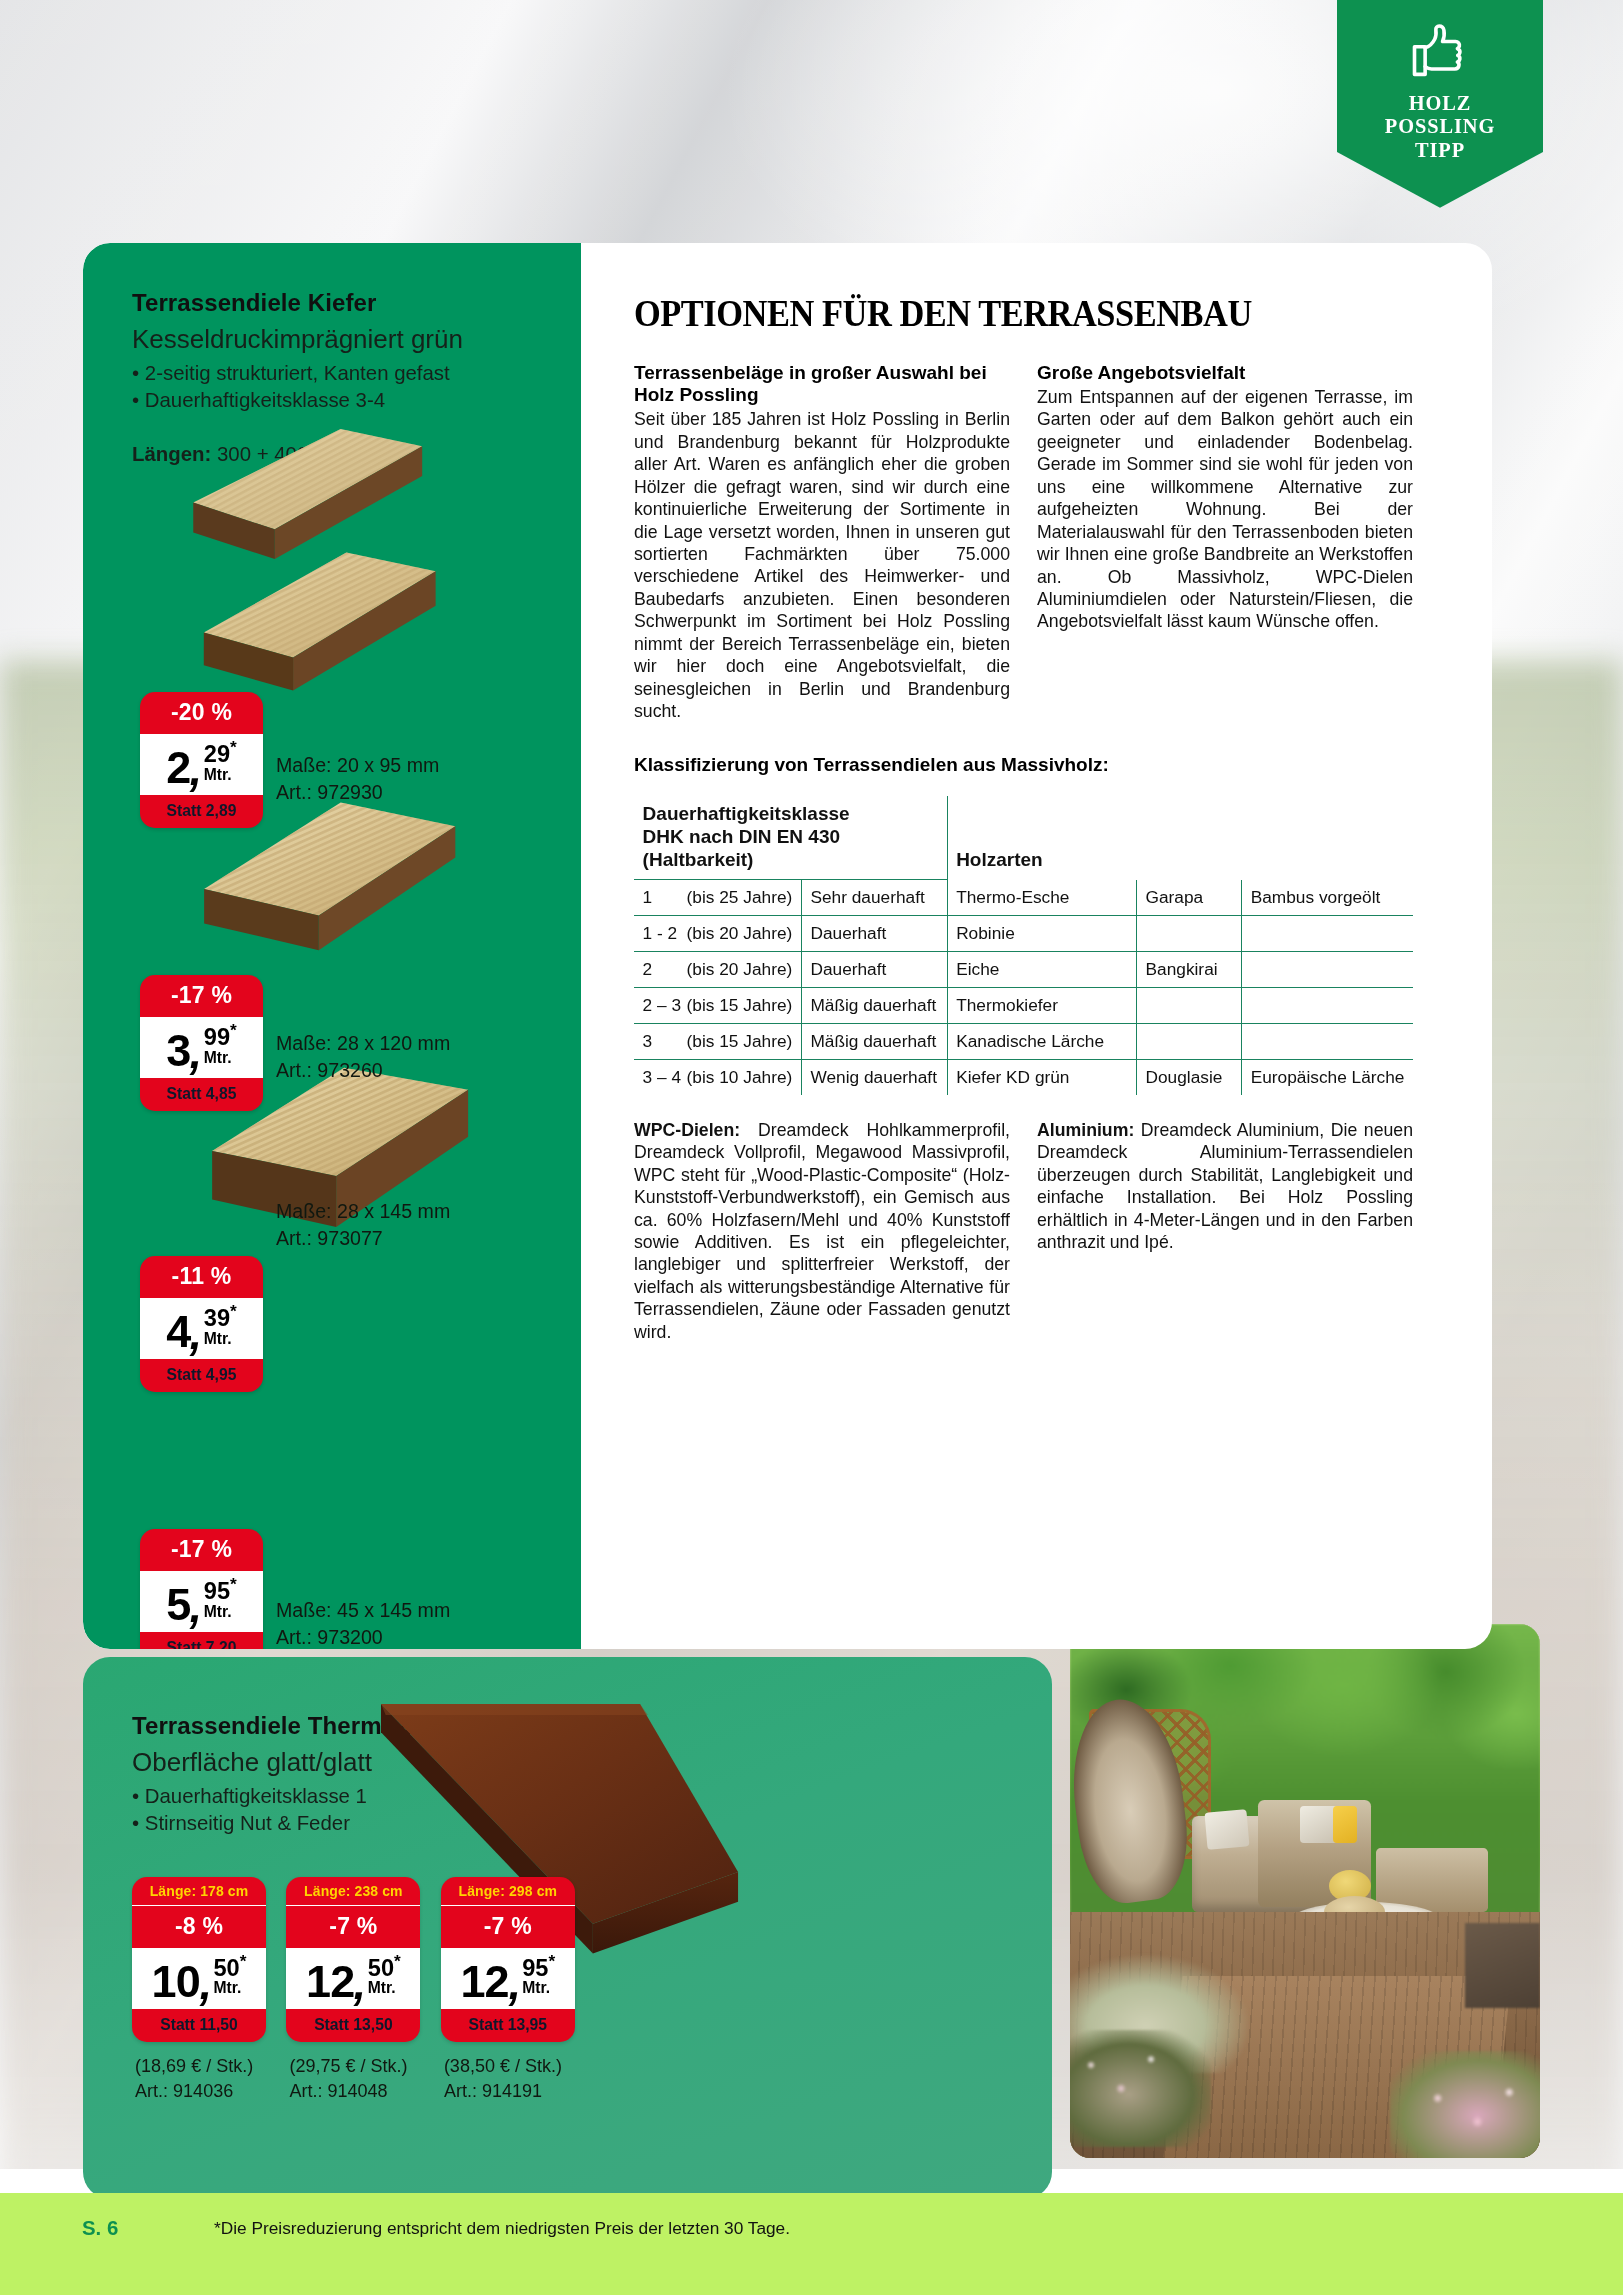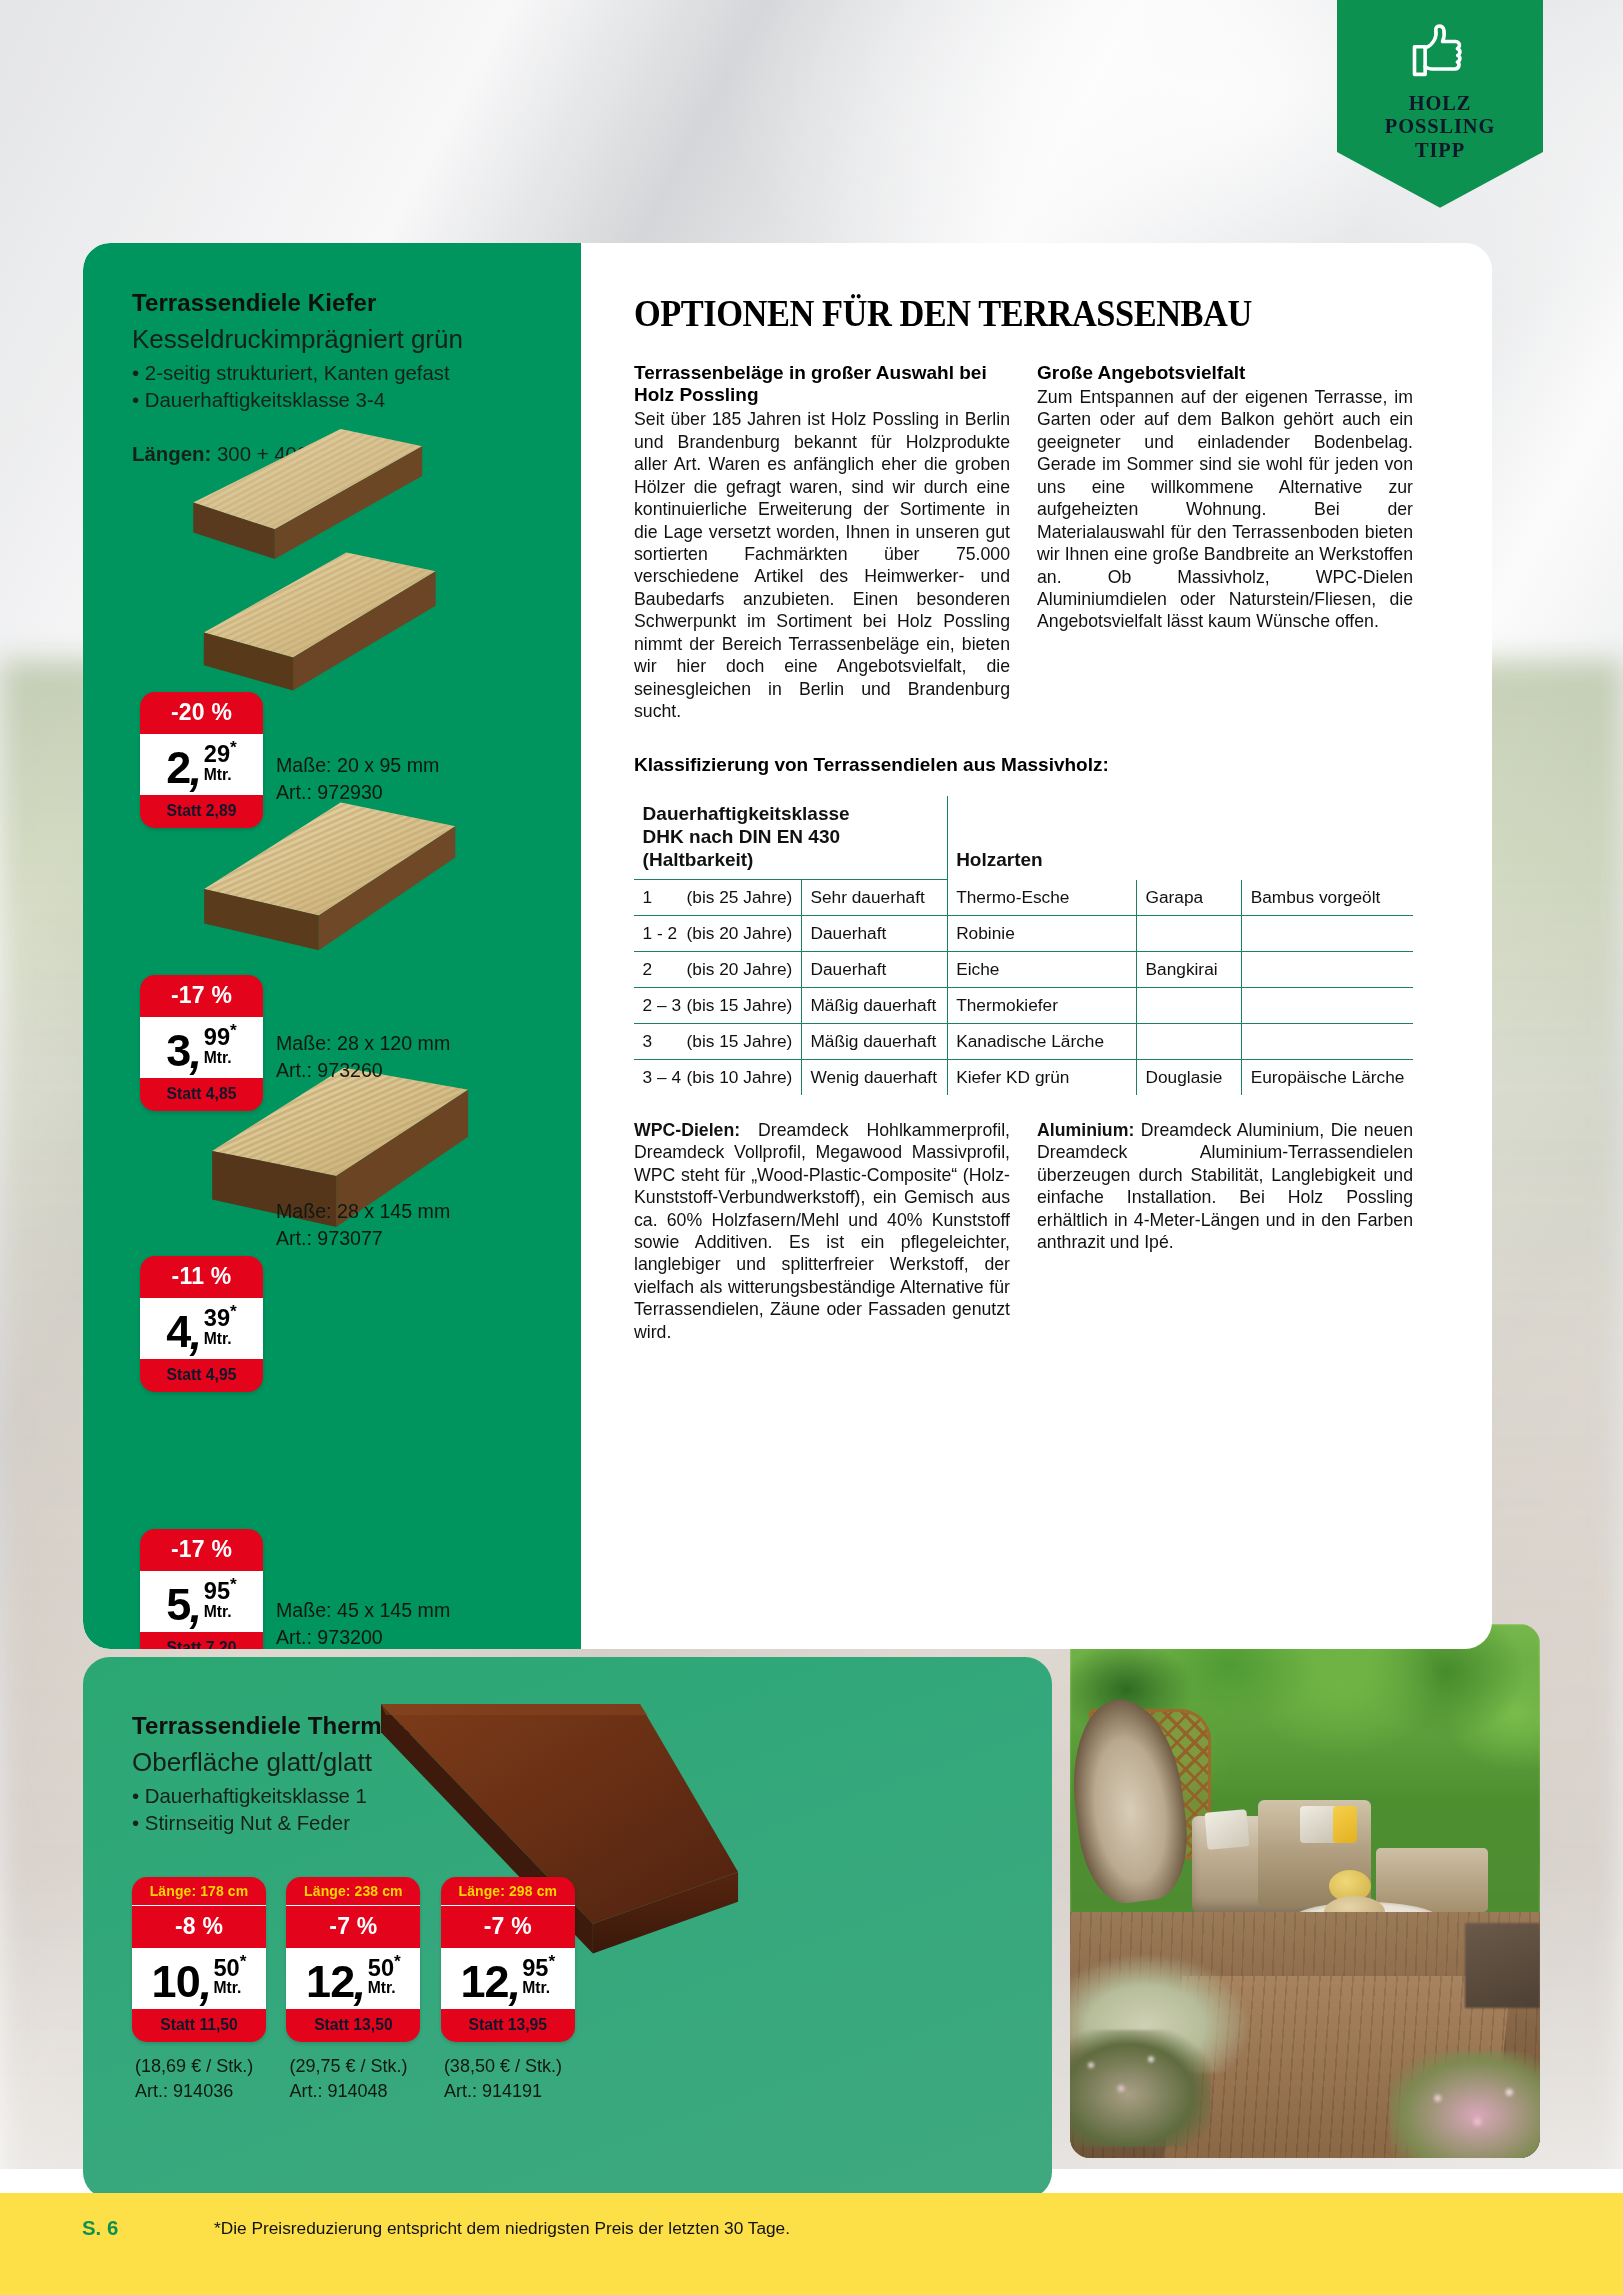--- a/index.html
+++ b/index.html
@@ -70,21 +70,21 @@
     text-align: center;
     z-index: 40;
   }
   .tipp-icon {
     margin: 23.6px auto 6.3px;
     width: 68px;
     height: 68px;
     display: block;
   }
   .tipp-text {
-    color: #0f172a;
+    color: #ffffff;
     font-family: "Liberation Serif", serif;
     font-weight: bold;
     font-size: 20.4px;
     line-height: 1.16;
     letter-spacing: 0.9px;
     padding: 0 7.9px;
   }
 
   
   .main-card {
@@ -461,21 +461,21 @@
       radial-gradient(ellipse at 55% 55%, #d9a7bb 0%, #7e8a52 60%, rgba(126,138,82,0) 82%);
     filter: blur(1.2px);
   }
   .gp-gravel { right: 0; top: 56%; width: 16%; height: 16%; background: linear-gradient(160deg,#6b5a49,#4d4034); filter: blur(0.8px); }
 
   
   .footer {
     position: absolute;
     left: 0; right: 0; bottom: 0;
     height: 102px;
-    background: #fde047;
+    background: #bef264;
     z-index: 30;
   }
   .page-no {
     position: absolute;
     left: 82px; top: 23.6px;
     font-size: 20.4px;
     font-weight: bold;
     color: #0d9150;
   }
   .footnote {

